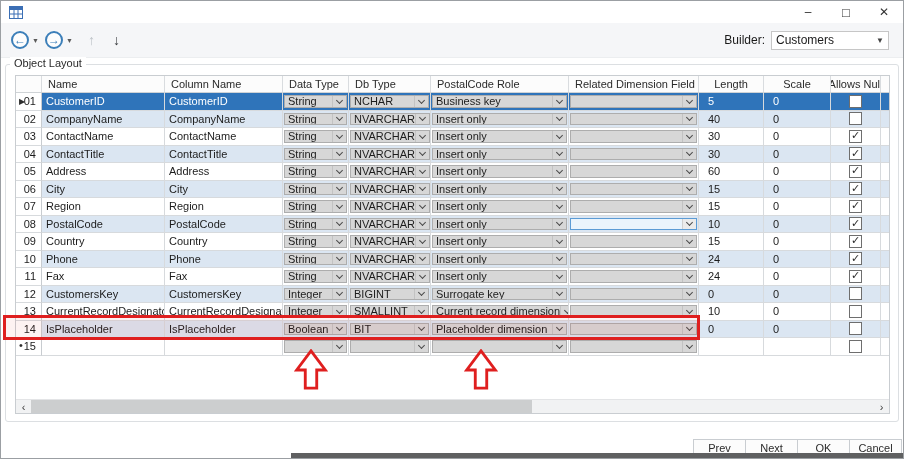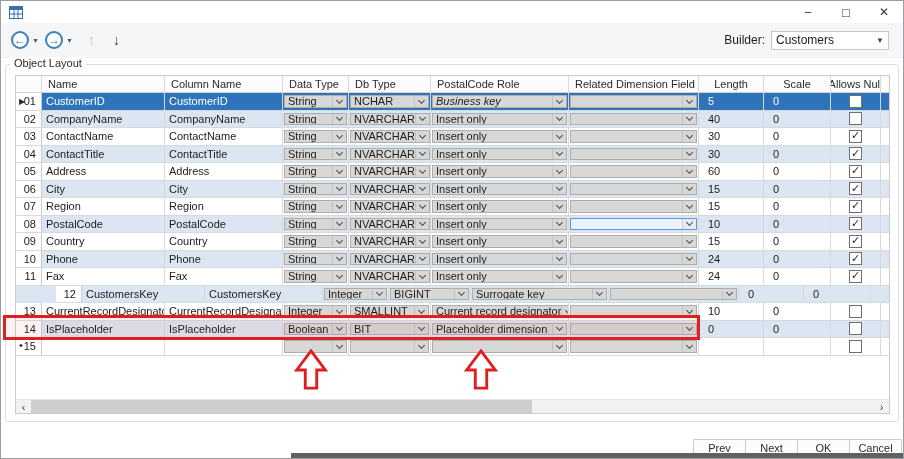--- a/index.html
+++ b/index.html
@@ -152,21 +152,21 @@
             </div>
           </div>
           <div class="cell combo-cell" style="width: 82px;">
             <div class="combo">
               <span class="combo-text">NCHAR</span>
               <div class="combo-btn">
                 <i class="chev"></i>
               </div>
             </div>
           </div>
-          <div class="cell combo-cell" style="width: 138px; font-style: italic;">
+          <div class="cell combo-cell" style="width: 138px;">
             <div class="combo">
               <span class="combo-text">Business key</span>
               <div class="combo-btn">
                 <i class="chev"></i>
               </div>
             </div>
           </div>
           <div class="cell combo-cell" style="width: 130px;">
             <div class="combo">
               <span class="combo-text"></span>
@@ -654,21 +654,21 @@
           <div class="cell t numc" style="width: 65px;">24</div>
           <div class="cell t numc" style="width: 67px;">0</div>
           <div class="cell chk" style="width: 50px;">
             <div class="cb checked">
               <span class="tick">✓</span>
             </div>
           </div>
           <div class="cell fillc"></div>
         </div>
         <div class="grow alt">
-          <div class="cell rowhdr" style="width: 26px; margin-left: 40px;">
+          <div class="cell rowhdr" style="width: 26px;">
             <span class="marker"></span>
             <span>12</span>
           </div>
           <div class="cell t" style="width: 123px;">CustomersKey</div>
           <div class="cell t" style="width: 118px;">CustomersKey</div>
           <div class="cell combo-cell" style="width: 66px;">
             <div class="combo">
               <span class="combo-text">Integer</span>
               <div class="combo-btn">
                 <i class="chev"></i>
@@ -724,21 +724,21 @@
           <div class="cell combo-cell" style="width: 82px;">
             <div class="combo">
               <span class="combo-text">SMALLINT</span>
               <div class="combo-btn">
                 <i class="chev"></i>
               </div>
             </div>
           </div>
           <div class="cell combo-cell" style="width: 138px;">
             <div class="combo">
-              <span class="combo-text">Current record designator</span>
+              <span class="combo-text">Current record dimension</span>
               <div class="combo-btn">
                 <i class="chev"></i>
               </div>
             </div>
           </div>
           <div class="cell combo-cell" style="width: 130px;">
             <div class="combo">
               <span class="combo-text"></span>
               <div class="combo-btn">
                 <i class="chev"></i>

